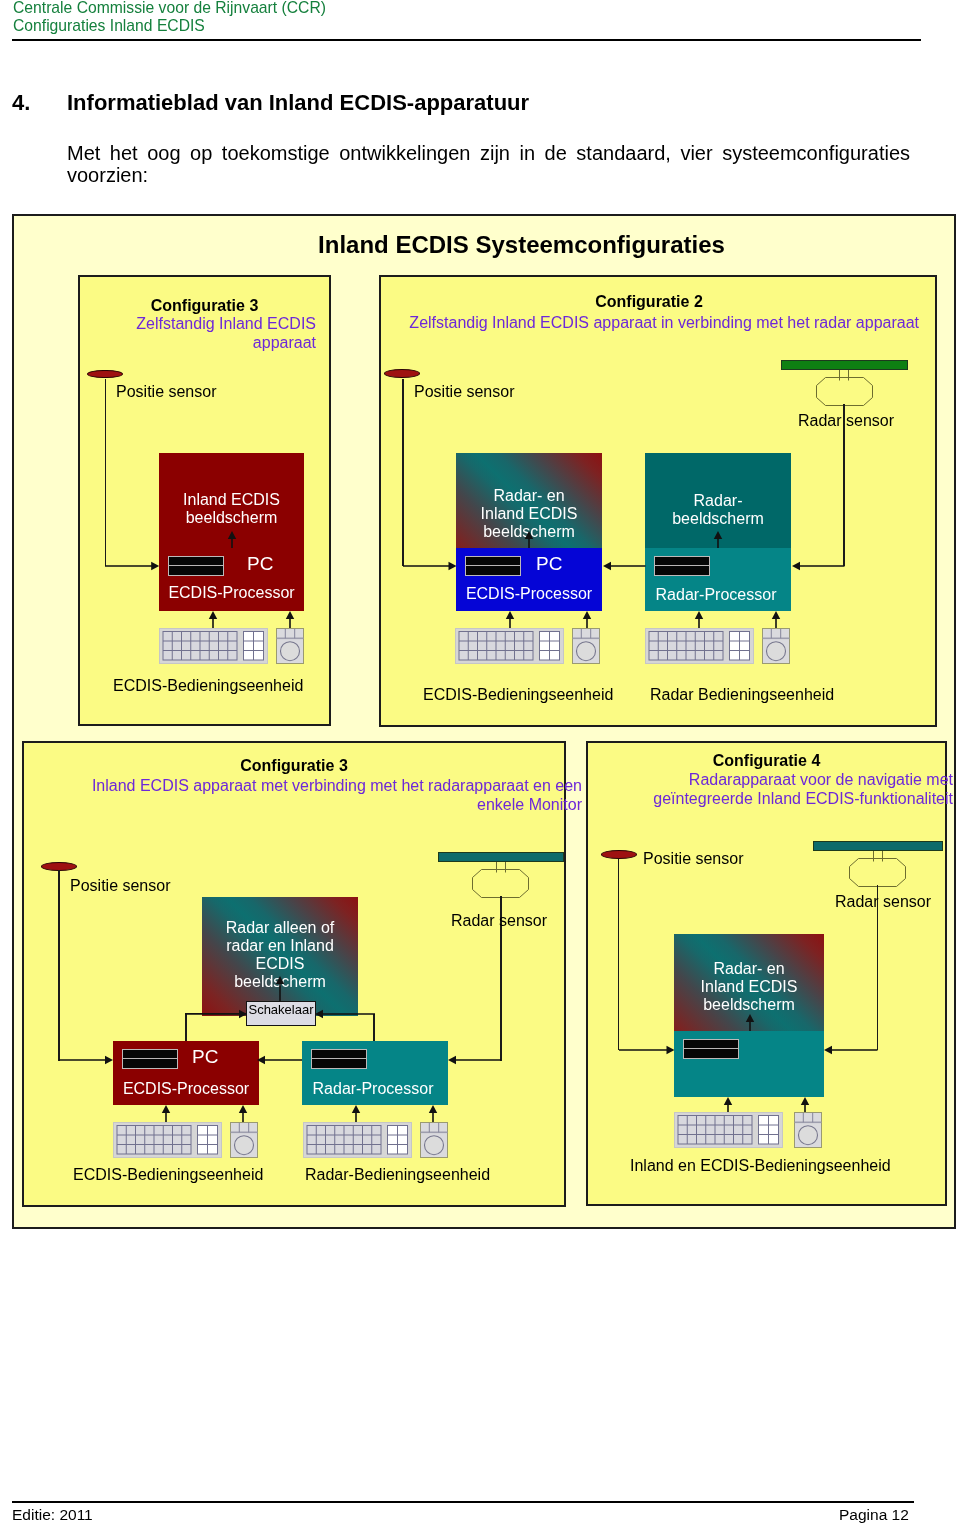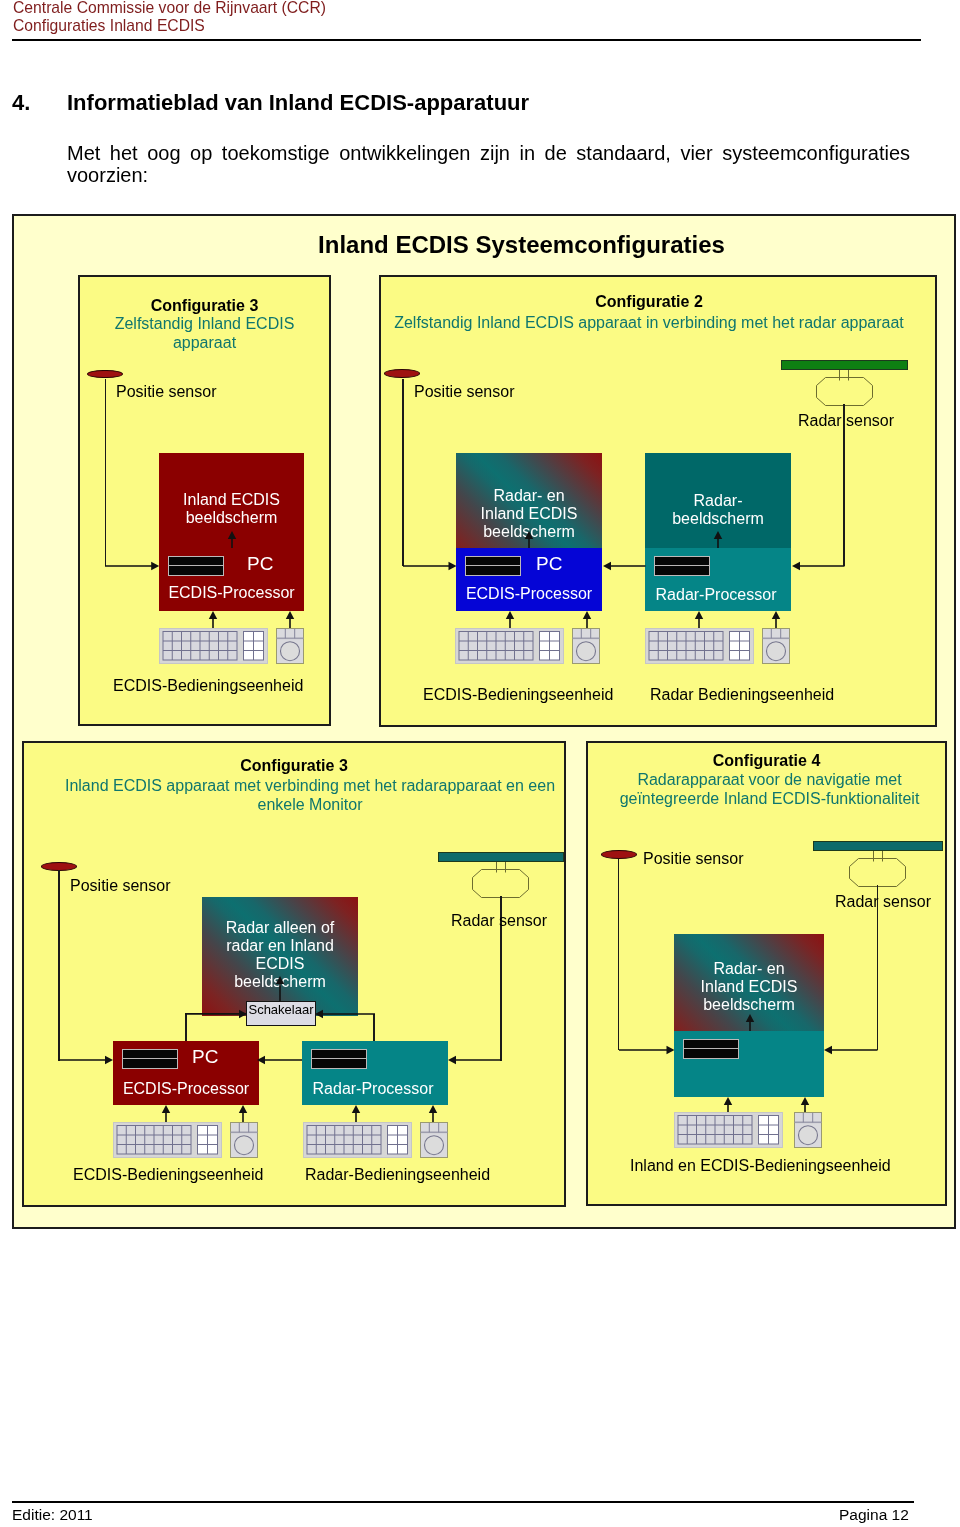--- a/index.html
+++ b/index.html
@@ -2,35 +2,35 @@
 <html><head>
 <meta charset="utf-8">
 <title>Inland ECDIS Systeemconfiguraties</title>
 <style>
   html,body{margin:0;padding:0;}
   body{width:960px;height:1527px;background:#ffffff;font-family:"Liberation Sans",sans-serif;position:relative;overflow:hidden;
        -webkit-font-smoothing:antialiased;}
   .page{position:absolute;left:0;top:0;width:960px;height:1527px;}
 
   
-  .hdr{position:absolute;font-size:15.7px;color:#7f1d1d;white-space:nowrap;}
+  .hdr{position:absolute;font-size:15.7px;color:#15803d;white-space:nowrap;}
   .rule{position:absolute;background:#000;}
   .ftr{position:absolute;font-size:15.5px;color:#000;white-space:nowrap;}
 
   
   .sec-num{position:absolute;font-size:22px;font-weight:bold;color:#000;}
   .sec-title{position:absolute;font-size:22px;font-weight:bold;color:#000;white-space:nowrap;}
   .para{position:absolute;font-size:20px;color:#000;text-align:justify;line-height:22.3px;}
 
   
   .obox{position:absolute;box-sizing:border-box;border:2px solid #1c1c1c;background:#ffffcc;}
   .cbox{position:absolute;box-sizing:border-box;border:2px solid #1c1c1c;background:#fbfb84;}
   .ftitle{position:absolute;font-size:24px;font-weight:bold;color:#000;text-align:center;}
   .ctitle{position:absolute;font-size:16px;font-weight:bold;color:#000;text-align:center;line-height:18.5px;}
-  .csub{position:absolute;font-size:16px;color:#0f766e;text-align:center;line-height:18.5px;white-space:pre-line;}
+  .csub{position:absolute;font-size:16px;color:#6d28d9;text-align:right;line-height:18.5px;white-space:pre-line;}
   .lbl{position:absolute;font-size:16px;color:#000;white-space:nowrap;}
 
   .mon{position:absolute;margin-top:40px;}
   .montxt{position:absolute;left:0;right:0;text-align:center;color:#ffffff;font-size:16px;line-height:18px;white-space:pre-line;}
   .pcbox{position:absolute;}
   .pcscreen{position:absolute;background:#060606;}
   .pctxt{position:absolute;color:#ffffff;font-size:17px;white-space:pre-line;}
   svg{display:block;overflow:visible;}
   .abs{position:absolute;}
 </style>

